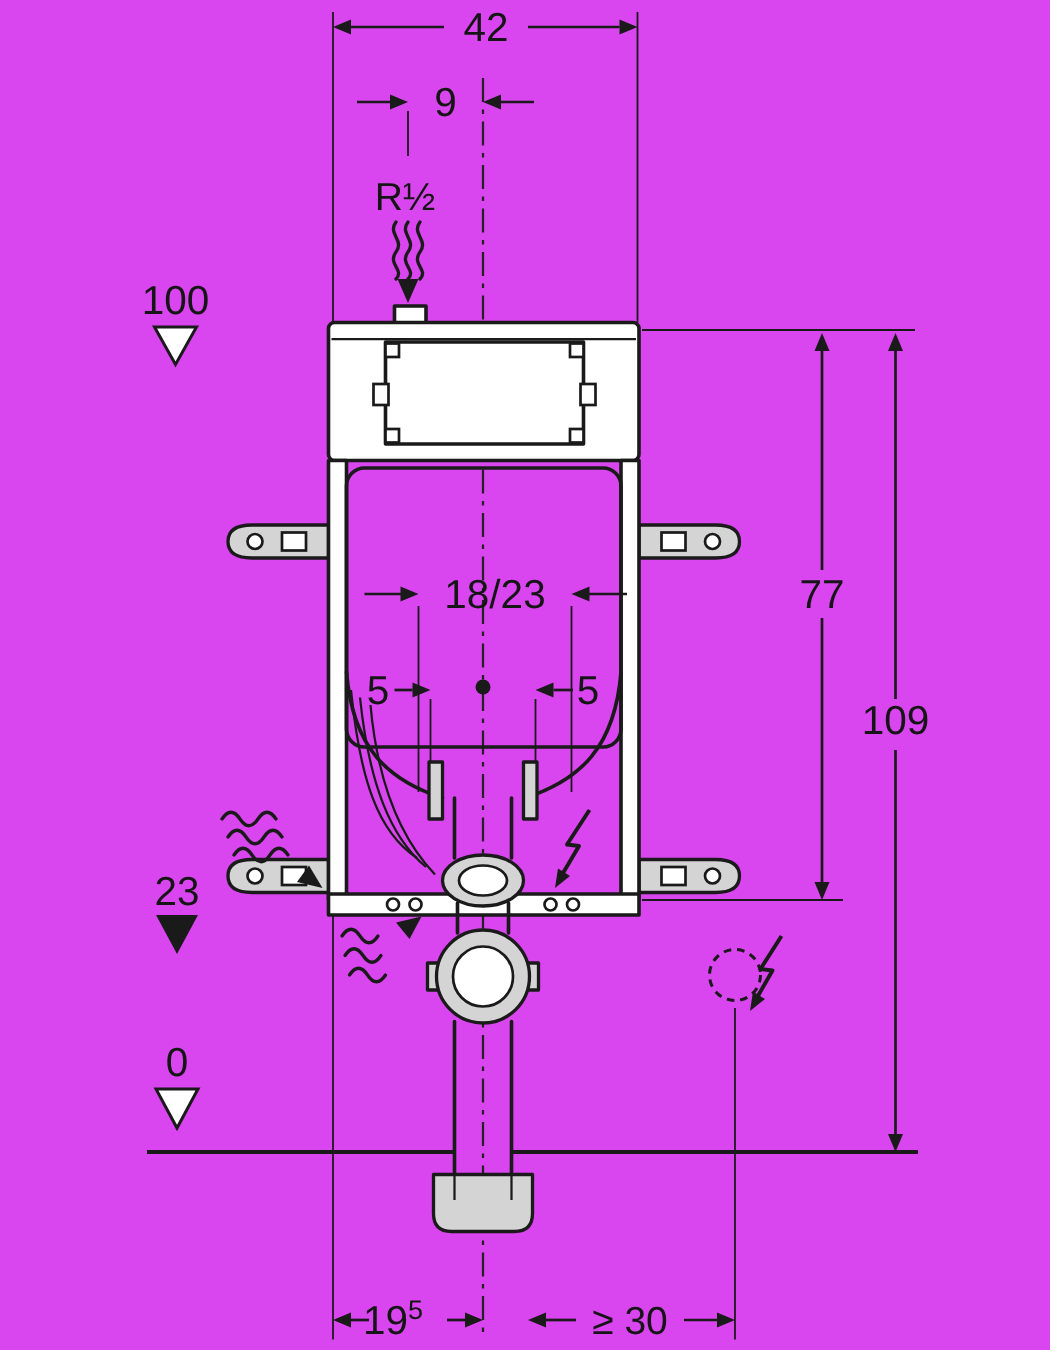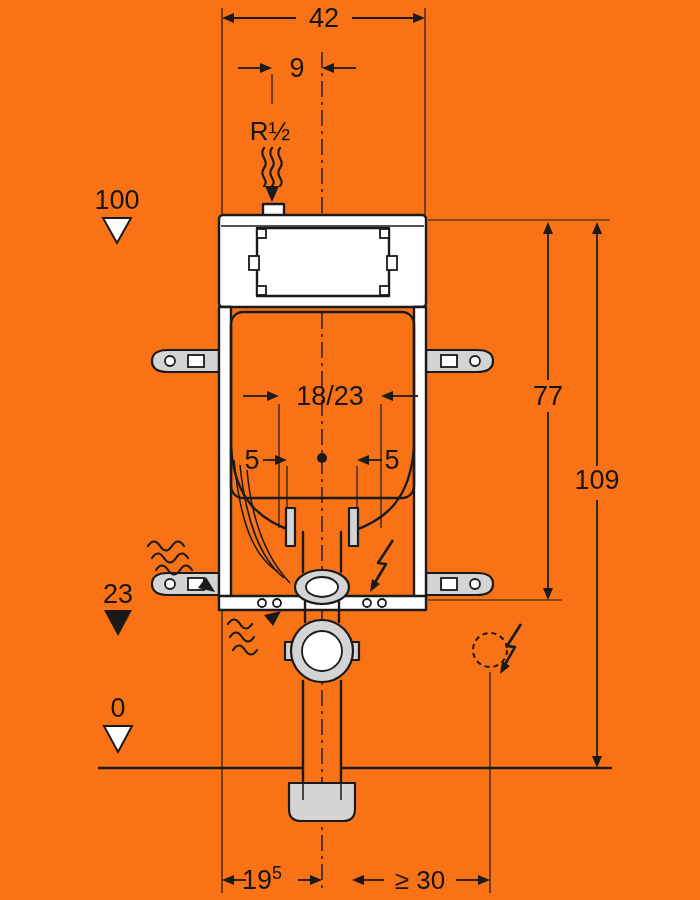--- a/index.html
+++ b/index.html
@@ -1,17 +1,17 @@
 <!DOCTYPE html>
 <html><head>
 <meta charset="utf-8">
 <style>
   html,body{margin:0;padding:0;background:#fff;}
   .stage{
-    position:relative;width:700px;height:900px;background:#f97316;
+    position:relative;width:700px;height:900px;background:#d946ef;
     font-family:"Liberation Sans", sans-serif;overflow:hidden;
   }
   svg{position:absolute;left:0;top:0;}
   text{fill:#151515;font-family:"Liberation Sans", sans-serif;}
   .dim-text{font-size:27px;}
   .dim-text-sm{font-size:26px;}
   .outline{stroke:#1a1a1a;stroke-width:2.4;fill:none;stroke-linejoin:round;stroke-linecap:round;}
   .outline-thin{stroke:#1a1a1a;stroke-width:1.5;fill:none;}
   .ext{stroke:#1a1a1a;stroke-width:1.2;fill:none;}
   .dimline{stroke:#1a1a1a;stroke-width:1.8;fill:none;}

